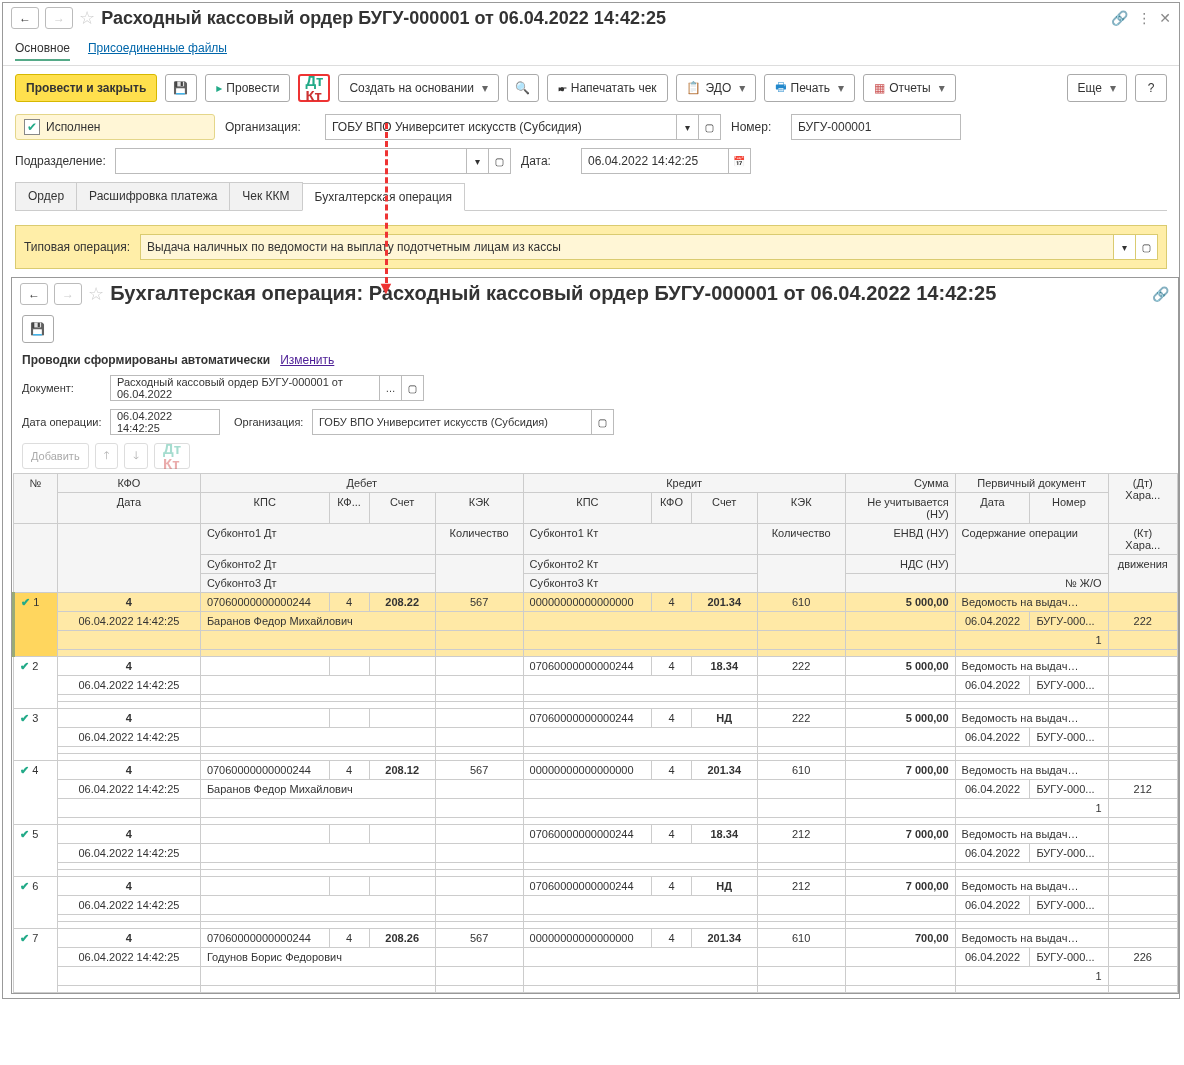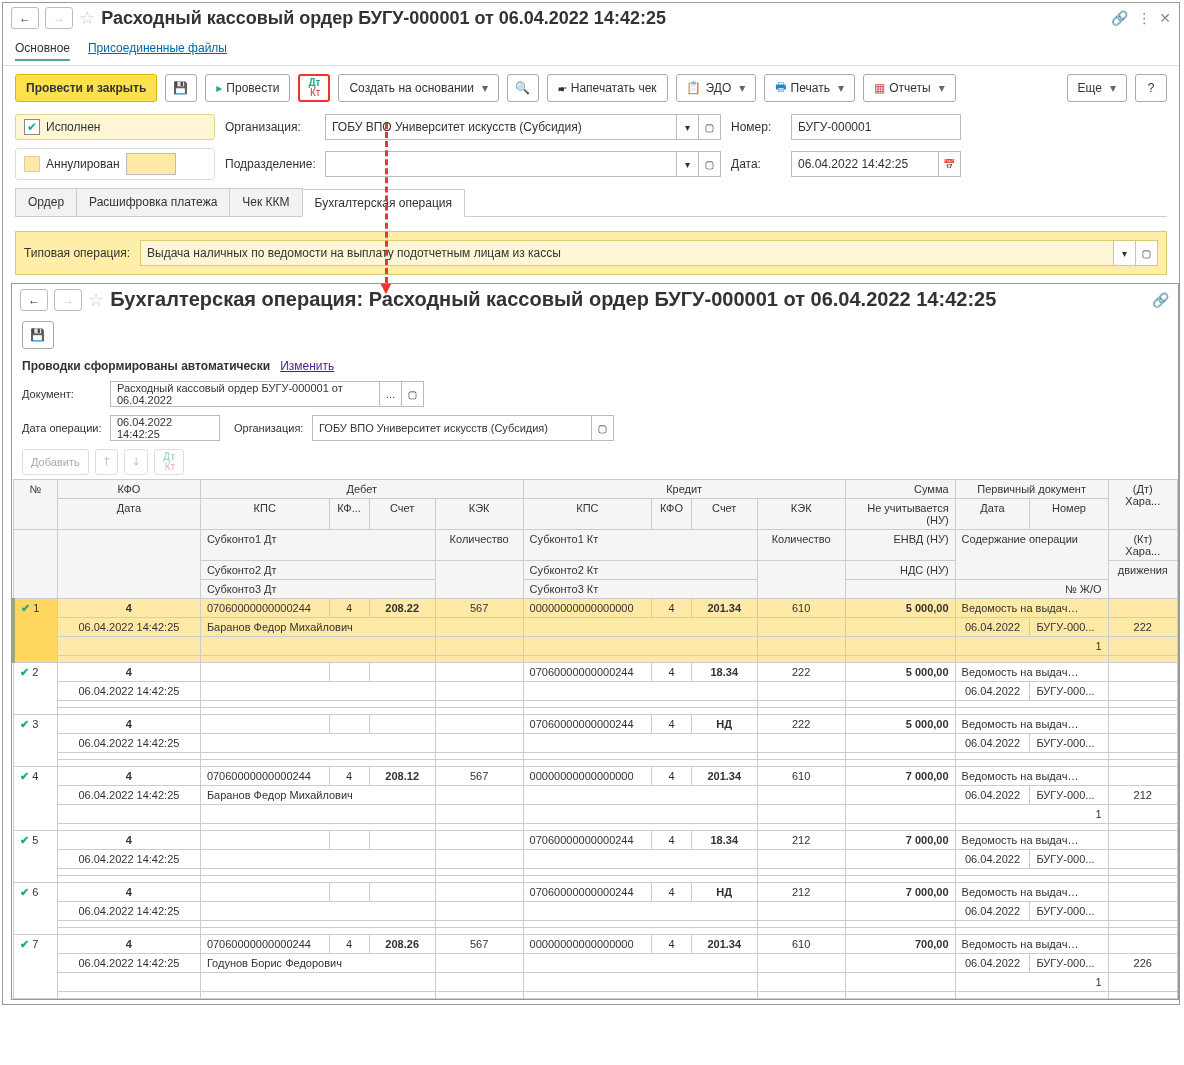--- a/index.html
+++ b/index.html
@@ -42,23 +42,23 @@
 .btn-sm2{border:1px solid #bbb;background:#fff;height:24px;padding:12px 8px;display:flex;align-items:center;border-radius:3px;cursor:pointer;font-size:11px}
 .btn-sm2.disabled{color:#aaa;border-color:#ddd}
 table.grid{border-collapse:collapse;width:100%;font-size:11px}
 table.grid th,table.grid td{border:1px solid #ccc;padding:3px 6px;text-align:left;vertical-align:top}
 table.grid th{background:#f5f5f5;font-weight:normal;text-align:center}
 .tr-sel td{background:#ffe9a6}
 .tr-sel .rownum{background:#ffd65e;border-left:3px solid #9a7}
 .check-green{color:#2a8;font-weight:bold}
 .num-right{text-align:right!important}
 .num-center{text-align:center!important}
-.dtkt{font-size:10px;line-height:1;text-align:right}
+.dtkt{font-size:15px;line-height:1;text-align:left}
 .dtkt .dt{color:#2a8;font-weight:bold}
-.dtkt .kt{color:#c33;font-weight:normal}
+.dtkt .kt{color:#c33;font-weight:bold}
 .truncate{white-space:nowrap;overflow:hidden;text-overflow:ellipsis;max-width:120px}
 </style>
 </head>
 <body>
 
 <div class="window" style="width:1178px">
   <div class="titlebar">
     <div class="navbtn">←</div>
     <div class="navbtn" style="color:#ccc">→</div>
     <span class="star">☆</span>
@@ -131,25 +131,20 @@
     <div class="inputgroup">
       <div class="inputbox" style="width:352px">ГОБУ ВПО Университет искусств (Субсидия)</div>
       <div class="btn-sm">▾</div>
       <div class="btn-sm">▢</div>
     </div>
     <span class="label" style="width:50px">Номер:</span>
     <div class="inputbox" style="width:170px">БУГУ-000001</div>
   </div>
 
   <div class="form-row">
-    <div class="chk-holder" style="background:#fff;border-color:#ddd">
-      <div class="chk" style="background:#ffe9a6;border-color:#dca"></div>
-      <span>Аннулирован</span>
-      <div class="inputbox" style="width:50px;height:22px;background:#ffe9a6"></div>
-    </div>
     <span class="label">Подразделение:</span>
     <div class="inputgroup">
       <div class="inputbox" style="width:352px"></div>
       <div class="btn-sm">▾</div>
       <div class="btn-sm">▢</div>
     </div>
     <span class="label" style="width:50px">Дата:</span>
     <div class="inputgroup">
       <div class="inputbox" style="width:148px">06.04.2022 14:42:25</div>
       <div class="btn-sm">📅</div>

